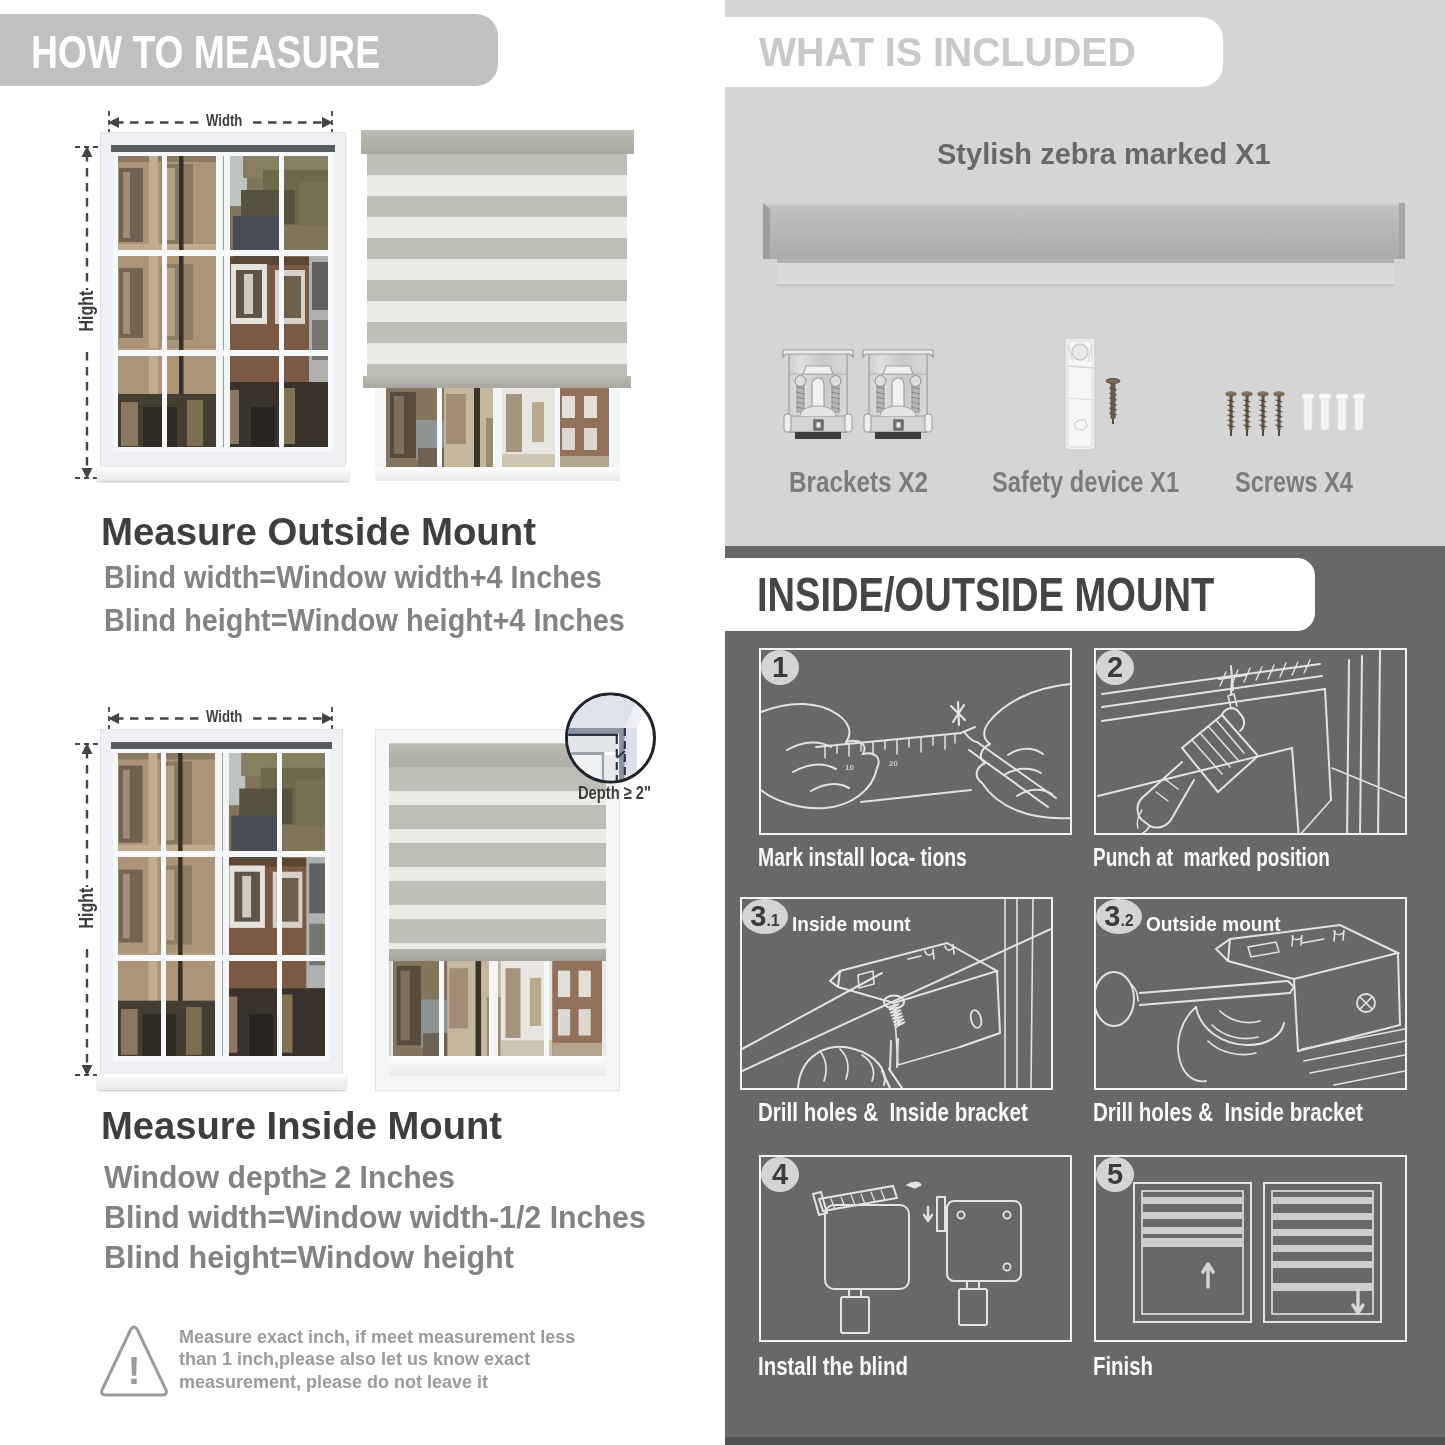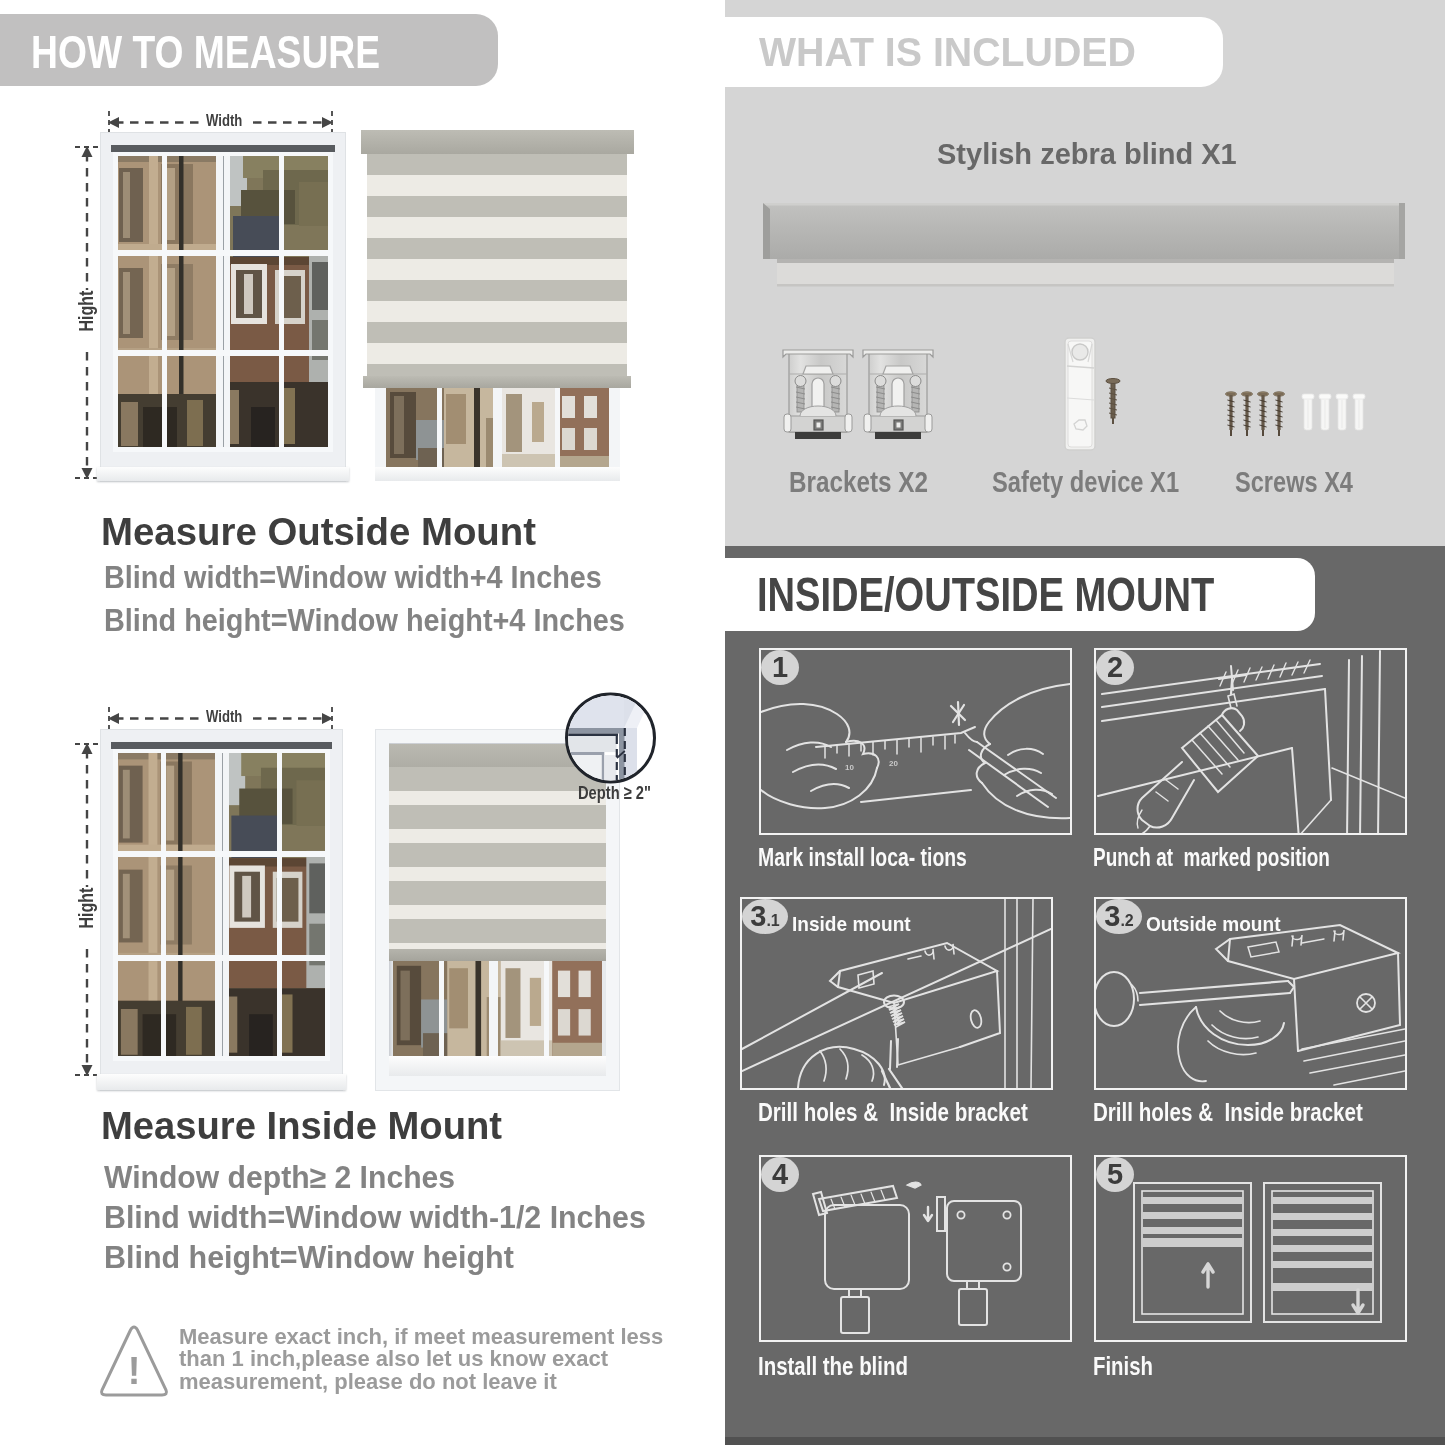--- a/index.html
+++ b/index.html
@@ -156,26 +156,26 @@
 
 <div class="abs b tx" style="left:101px;top:1105px;font-size:38px;color:#3e3e3e;transform:scaleX(1.005);">Measure Inside Mount</div>
 <div class="abs b tx" style="left:104px;top:1160px;font-size:31px;color:#838383;transform:scaleX(0.972);">Window depth≥ 2 Inches</div>
 <div class="abs b tx" style="left:104px;top:1200px;font-size:31px;color:#838383;transform:scaleX(0.979);">Blind width=Window width-1/2 Inches</div>
 <div class="abs b tx" style="left:104px;top:1240px;font-size:31px;color:#838383;transform:scaleX(0.982);">Blind height=Window height</div>
 
 <svg class="abs" style="left:96px;top:1322px;" width="76" height="76" viewBox="0 0 76 76">
   <path d="M34.5,8 L6,68 Q4,73 10,73 L66,73 Q72,73 70,68 L41.5,8 Q38,2 34.5,8 Z" fill="none" stroke="#9b9b9b" stroke-width="3"></path>
   <text x="38" y="62" font-size="38" font-weight="bold" fill="#9b9b9b" text-anchor="middle">!</text>
 </svg>
-<div class="abs b" style="left:179px;top:1326px;font-size:22px;color:#9b9b9b;line-height:22.4px;">Measure exact inch, if meet measurement less<br>than 1 inch,please also let us know exact<br>measurement, please do not leave it</div>
+<div class="abs b" style="left:179px;top:1326px;font-size:18px;color:#9b9b9b;line-height:22.4px;">Measure exact inch, if meet measurement less<br>than 1 inch,please also let us know exact<br>measurement, please do not leave it</div>
 
 <div class="abs" style="left:725px;top:0;width:720px;height:546px;background:#d5d5d5;"></div>
 <div class="abs" style="left:725px;top:17px;width:498px;height:70px;background:#ffffff;border-radius:0 22px 22px 0;"></div>
 <div class="abs b tx" style="left:759px;top:28px;font-size:41.5px;color:#c9c9c9;transform:scaleX(0.947);">WHAT IS INCLUDED</div>
-<div class="abs b tx" style="left:937px;top:138px;font-size:29px;color:#686868;">Stylish zebra blind X1</div>
+<div class="abs b tx" style="left:937px;top:138px;font-size:29px;color:#686868;">Stylish zebra marked X1</div>
 
 <svg class="abs" style="left:763px;top:200px;" width="642" height="90">
   <linearGradient id="hr1" x1="0" y1="0" x2="0" y2="1">
     <stop offset="0" stop-color="#c2c2c0"></stop>
       <stop offset="0.45" stop-color="#b7b7b5"></stop>
       <stop offset="1" stop-color="#ababa9"></stop>
   </linearGradient>
   <rect x="0" y="3" width="642" height="56" fill="url(#hr1)"></rect>
   <rect x="0" y="3" width="642" height="2.5" fill="#cfcfcd"></rect>
   <polygon points="0,3 7,9 7,59 0,59" fill="#9e9e9c"></polygon>

